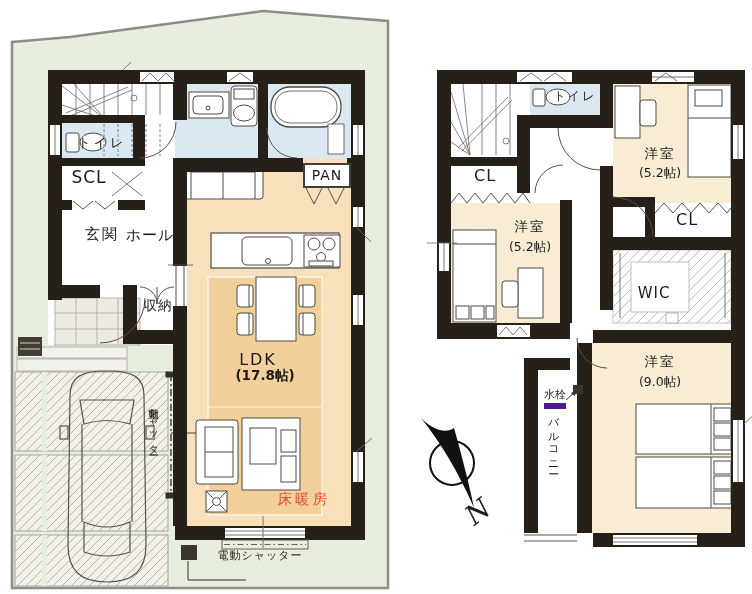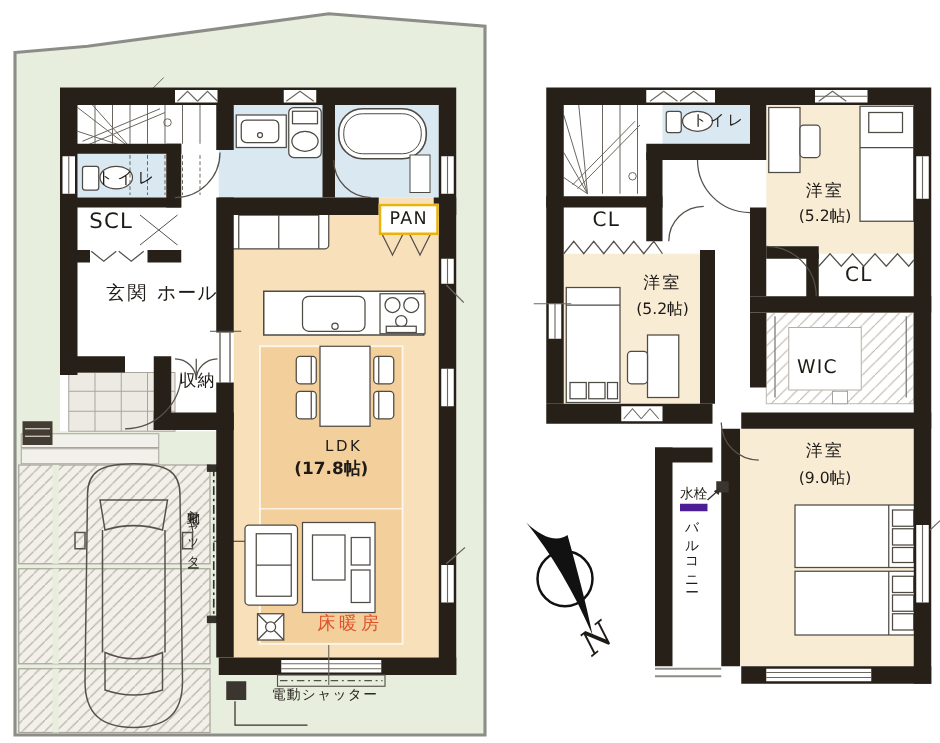--- a/index.html
+++ b/index.html
@@ -2,21 +2,21 @@
 <html><head>
 <meta charset="utf-8">
 <style>
   html,body{margin:0;padding:0;background:#fff;}
   .canvas{position:relative;width:752px;height:594px;background:#ffffff;overflow:hidden;
           font-family:"DejaVu Sans",sans-serif;color:#1e1b17;}
   .canvas svg{position:absolute;left:0;top:0;}
   .lbl{position:absolute;white-space:nowrap;line-height:1.15;color:#1e1b17;}
   .lbl.center{text-align:center;}
   .vert{writing-mode:vertical-rl;}
-  .panbox{border:2px solid #eab308;background:#fff;display:flex;align-items:center;justify-content:center;}
+  .panbox{border:2px solid #404040;background:#fff;display:flex;align-items:center;justify-content:center;}
   .red{color:#e0532f;}
   .underl{border-bottom:6px solid #4c1d95;padding-bottom:1px;}
   .north{font-family:"DejaVu Serif",serif;font-style:italic;transform:rotate(-38deg);}
 </style>
 </head>
 <body>
 
 <div class="canvas">
 
 <svg width="752" height="594" viewBox="0 0 752 594">
@@ -394,26 +394,26 @@
 
   <g>
     <circle cx="452" cy="463" r="22" fill="none" stroke="#111111" stroke-width="2"></circle>
     <path d="M474 508 C459 473 441 443 421 418 C433 430 446 434 454 428 C461 453 469 483 474 508 Z" fill="#111111"></path>
   </g>
 </svg>
 
 <div class="lbl center" style="left:72px;top:136px;width:60px;font-size:13px;letter-spacing:3px;">トイレ</div>
 <div class="lbl center" style="left:58px;top:168px;width:62px;font-size:17px;letter-spacing:1px;">SCL</div>
 <div class="lbl center" style="left:72px;top:226px;width:60px;font-size:15px;letter-spacing:2px;text-align:center;">玄関</div>
-<div class="lbl center" style="left:118px;top:227px;width:64px;font-size:15px;letter-spacing:1px;font-family:Liberation Serif, serif;">ホール</div>
+<div class="lbl center" style="left:118px;top:227px;width:64px;font-size:15px;letter-spacing:1px;">ホール</div>
 <div class="lbl center" style="left:128px;top:298px;width:60px;font-size:13.5px;letter-spacing:1px;">収納</div>
 <div class="lbl panbox" style="left:303px;top:163px;width:44px;height:21px;font-size:14px;letter-spacing:1px;">PAN</div>
-<div class="lbl center" style="left:225px;top:351px;width:100px;font-size:12px;letter-spacing:2px;">LDK</div>
+<div class="lbl center" style="left:208px;top:351px;width:100px;font-size:16px;letter-spacing:2px;">LDK</div>
 <div class="lbl center" style="left:215px;top:368px;width:100px;font-size:13.5px;font-weight:bold;">(17.8帖)</div>
-<div class="lbl center red" style="left:230px;top:491px;width:100px;font-size:14.5px;letter-spacing:3px;">床暖房</div>
+<div class="lbl center red" style="left:230px;top:491px;width:100px;font-size:14.5px;letter-spacing:3px;text-align:right;">床暖房</div>
 <div class="lbl vert" style="left:148px;top:401px;height:78px;font-size:10.5px;">電動シャッター</div>
 <div class="lbl center" style="left:200px;top:550px;width:120px;font-size:11px;letter-spacing:1px;">電動シャッター</div>
 <div class="lbl" style="left:196px;top:596px;font-size:12px;letter-spacing:1px;">散水栓</div>
 
 <div class="lbl center" style="left:545px;top:90px;width:60px;font-size:12px;letter-spacing:2px;">トイレ</div>
 <div class="lbl center" style="left:460px;top:167px;width:50px;font-size:16px;letter-spacing:1px;">CL</div>
 <div class="lbl center" style="left:662px;top:211px;width:50px;font-size:16px;letter-spacing:1px;">CL</div>
 <div class="lbl center" style="left:624px;top:285px;width:60px;font-size:15px;letter-spacing:1px;">WIC</div>
 <div class="lbl center" style="left:620px;top:146px;width:80px;font-size:13.5px;letter-spacing:2px;">洋室</div>
 <div class="lbl center" style="left:620px;top:166px;width:80px;font-size:12.5px;">(5.2帖)</div>

